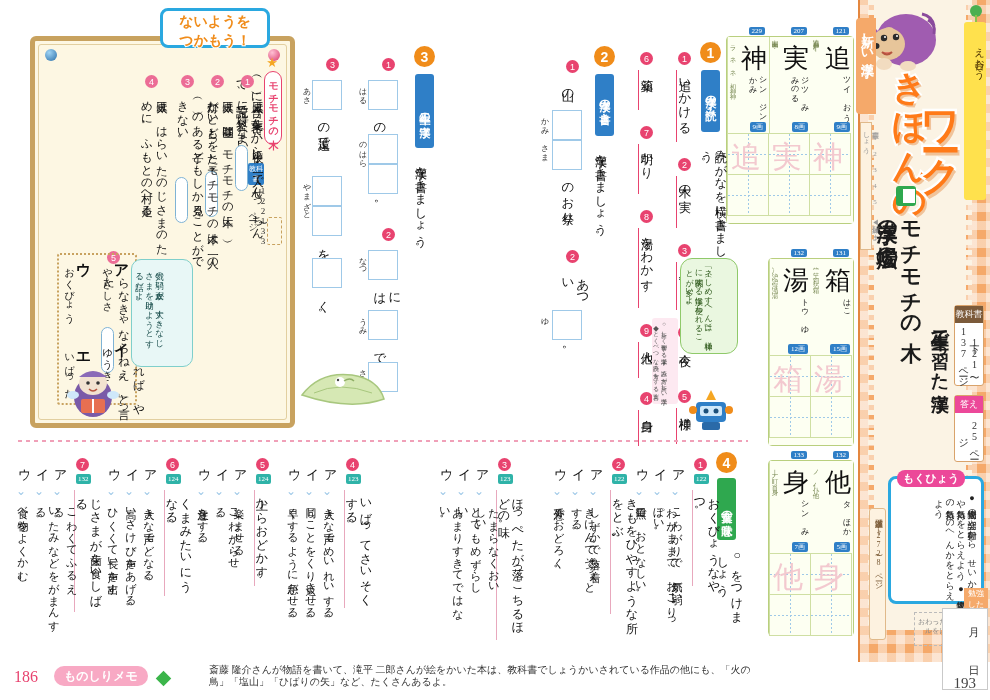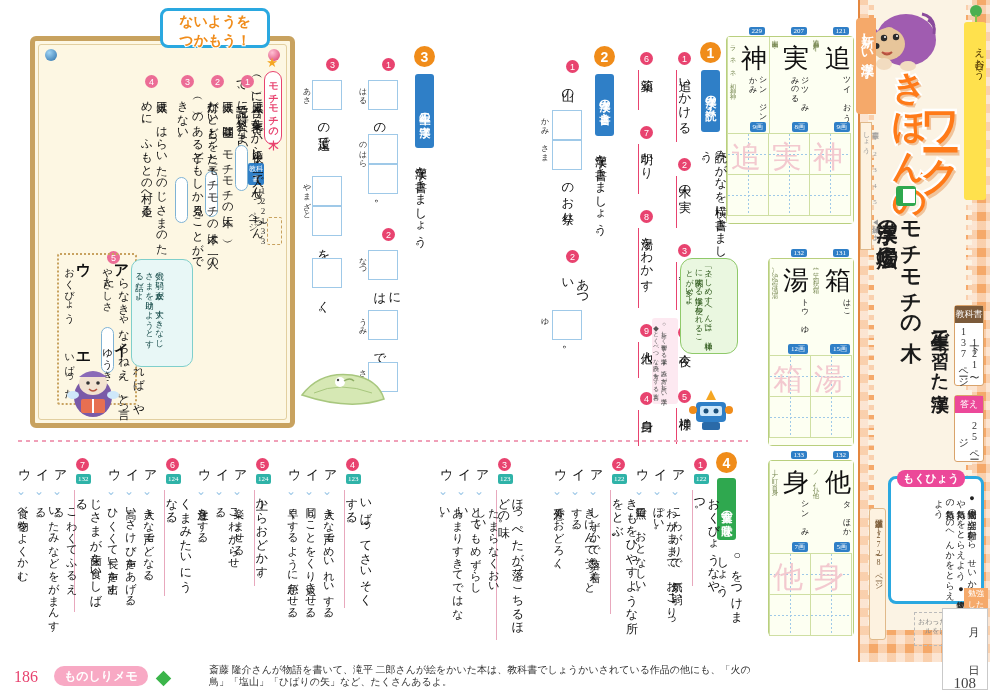--- a/index.html
+++ b/index.html
@@ -403,21 +403,21 @@
   <div id="note-tab">
     <span class="vtext" style="height:124px;">漢字練習ノート27〜28ページ</span>
   </div>
 
   <div id="shinkanji-tab">
     <span class="vtext" style="height:86px;margin:0 auto;">新しい漢字</span>
   </div>
   <div id="shinkanji-ruler">
     <span class="rl vtext" style="height:120px;">書順 1 2 3 4 5 ◀練習しましょう。</span>
   </div>
-  <div id="page-num-right">108</div>
+  <div id="page-num-right">193</div>
 
   <div class="kanji-block" style="left:726px; top:36px; width:128px; height:188px;">
     <div class="kanji-head-row">
       <div class="kanji-cell">
         <div class="kanji-page-tag" style="right:4px;">121</div>
         <div class="kanji-glyph">追</div>
         <div class="kanji-readings vtext">ツイ
 おう</div>
         <div class="kanji-strokeorder vtext">丨丬戶戶自追追</div>
         <div class="kanji-count">9画</div>

